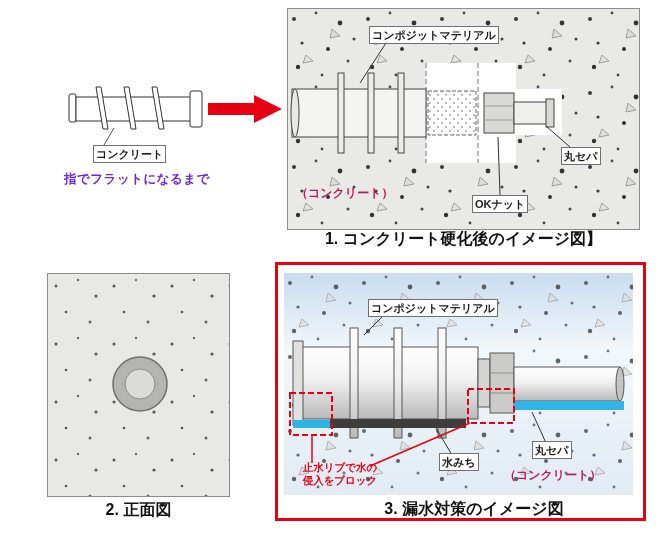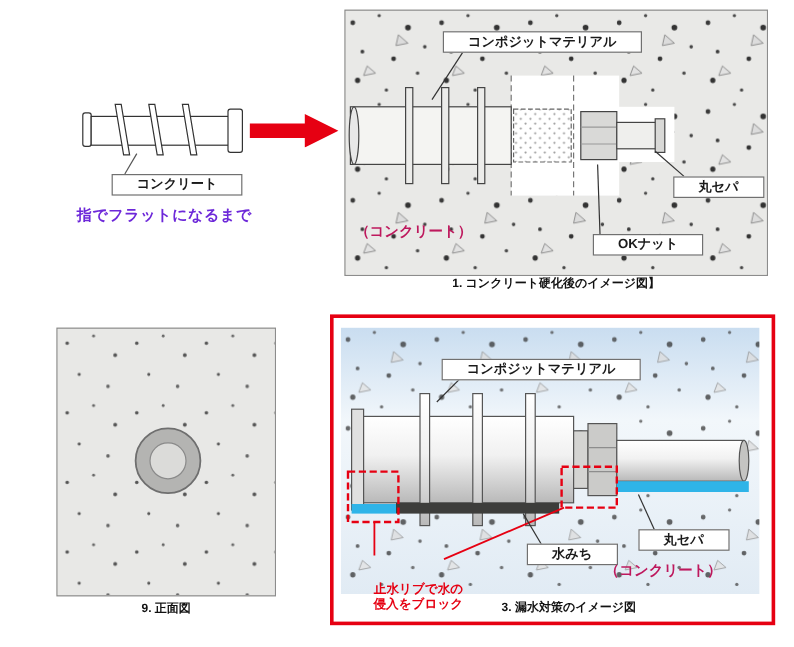--- a/index.html
+++ b/index.html
@@ -3,25 +3,25 @@
 <meta charset="utf-8">
 <style>
   * { margin:0; padding:0; box-sizing:border-box; }
   body { font-family:"Liberation Sans","DejaVu Sans",sans-serif; background:#fff; }
   .canvas { position:relative; width:662px; height:539px; background:#ffffff; overflow:hidden; }
   .abs { position:absolute; }
   .panel { position:absolute; border:1px solid #8c8c8c; background:#e9e9e7; }
   #panel1 { left:287px; top:8px; width:353px; height:222px; }
   #panel2 { left:47px; top:273px; width:183px; height:224px; }
   #panel3 { left:275px; top:262px; width:371px; height:259px; border:3px solid #e60012; background:#ffffff; position:absolute; }
-  .lbl { position:absolute; background:#ffffff; border:1px solid #707070; font-size:11px; font-weight:bold; color:#1a1a1a; padding:1px 20px; line-height:14px; white-space:nowrap; }
-  .caption { position:absolute; font-size:10px; font-weight:bold; color:#111; text-align:center; white-space:nowrap; }
+  .lbl { position:absolute; background:#ffffff; border:1px solid #707070; font-size:11px; font-weight:bold; color:#1a1a1a; padding:1px 2px; line-height:14px; white-space:nowrap; }
+  .caption { position:absolute; font-size:16px; font-weight:bold; color:#111; text-align:center; white-space:nowrap; }
   .plain { position:absolute; font-weight:bold; color:#be185d; font-size:12px; white-space:nowrap; }
   .instr { position:absolute; font-size:12.5px; font-weight:bold; color:#6d28d9; letter-spacing:0.5px; white-space:nowrap; }
-  .note-red { position:absolute; color:#e60012; font-size:10.5px; font-weight:bold; line-height:13px; text-align:right; width:92px; white-space:nowrap;margin-top:24px; }
+  .note-red { position:absolute; color:#e60012; font-size:10.5px; font-weight:bold; line-height:13px; text-align:center; width:92px; white-space:nowrap; }
   svg { display:block; }
 </style>
 </head>
 <body>
 
 <div class="canvas">
 
   <svg width="0" height="0" class="abs" aria-hidden="true">
     <defs>
       <pattern id="stipple" width="74" height="74" patternUnits="userSpaceOnUse">
@@ -101,34 +101,34 @@
 
       <rect x="226" y="93" width="34" height="22" fill="#efefed" stroke="#444"></rect>
       <rect x="258" y="90" width="8" height="28" fill="#d9d9d7" stroke="#444"></rect>
 
       <line x1="98" y1="34" x2="72" y2="74" stroke="#333"></line>
       <line x1="282" y1="138" x2="258" y2="117" stroke="#333"></line>
       <line x1="212" y1="186" x2="210" y2="128" stroke="#333"></line>
     </svg>
     <div class="lbl" style="left:81px;top:17px">コンポジットマテリアル</div>
     <div class="lbl" style="left:273px;top:138px">丸セパ</div>
-    <div class="lbl" style="left:206px;top:186px">OKナット</div>
+    <div class="lbl" style="left:184px;top:186px">OKナット</div>
     <div class="plain" style="left:8px;top:176px">（コンクリート）</div>
   </div>
   <div class="caption" style="left:287px;top:229px;width:353px">1. コンクリート硬化後のイメージ図】</div>
 
   <div class="panel" id="panel2">
     <svg width="181" height="222">
       <rect x="0" y="0" width="181" height="222" fill="#e8e8e6"></rect>
       <rect x="0" y="0" width="181" height="222" fill="url(#dots)"></rect>
       <circle cx="92" cy="110" r="27" fill="#b4b4b2" stroke="#6f6f6f" stroke-width="1.5"></circle>
       <circle cx="92" cy="110" r="15" fill="#dbdbd9" stroke="#8a8a8a"></circle>
     </svg>
   </div>
-  <div class="caption" style="left:47px;top:500px;width:183px">9. 正面図</div>
+  <div class="caption" style="left:47px;top:500px;width:183px">2. 正面図</div>
 
   <div id="panel3">
     <svg class="abs" style="left:6px;top:8px" width="349" height="222">
       <rect x="0" y="0" width="349" height="222" fill="url(#bluebg)"></rect>
       <rect x="0" y="0" width="349" height="222" fill="url(#stipple)" opacity="0.75"></rect>
 
       <rect x="12" y="74" width="182" height="72" fill="url(#metal)" stroke="#555"></rect>
       <rect x="9" y="68" width="10" height="84" fill="#e0e0e0" stroke="#555"></rect>
       <rect x="66" y="55" width="8" height="110" fill="url(#metal)" stroke="#555"></rect>
       <rect x="110" y="55" width="8" height="110" fill="url(#metal)" stroke="#555"></rect>

